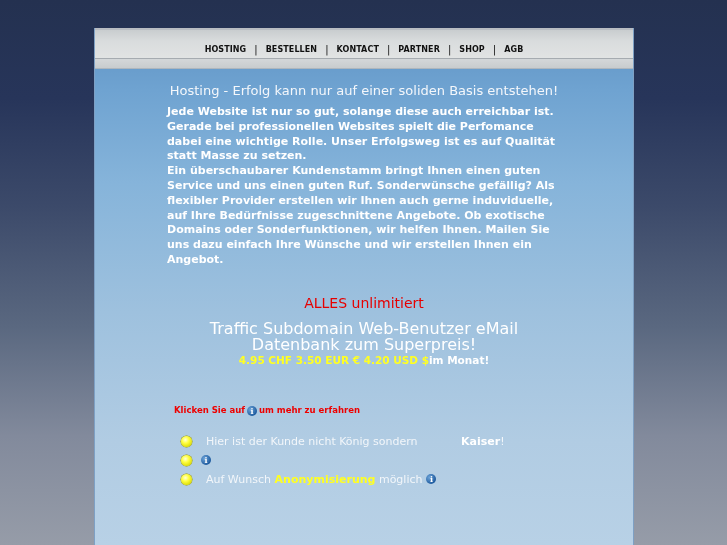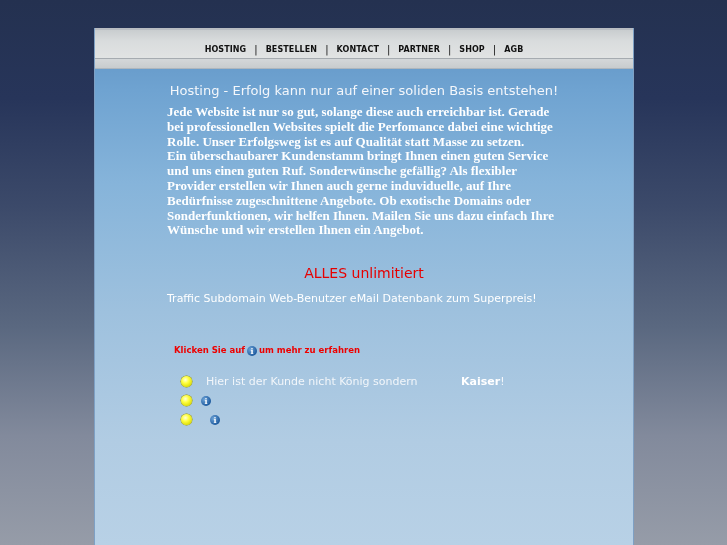--- a/index.html
+++ b/index.html
@@ -27,27 +27,27 @@
       height: 9px; border-top: 1px solid #a6abb0;
       background: linear-gradient(to bottom, #d4d7d9, #c8ccce);
       border-bottom: 1px solid #aeb6bd;
     }
     .content { position: relative; padding: 0 0 0 72px; width: 394px; }
     h1 {
       margin: 0; padding-top: 13px; text-align: center; color: #f4f7fb;
       font-size: 13px; font-weight: normal; line-height: 17px; width: 394px;
     }
     .intro {
-      margin: 6px 0 0 0; color: #ffffff; font-weight: bold; font-size: 13px; line-height: 14.8px; width: 394px; font-family: Liberation Serif, serif;
+      margin: 6px 0 0 0; color: #ffffff; font-weight: bold; font-size: 11px; line-height: 14.8px; width: 394px;
     }
     .unlimited {
       margin-top: 27px; text-align: center; color: #e60000; font-size: 14px; line-height: 16px; width: 394px;
     }
     .features {
-      margin-top: 10px; color: #ffffff; font-size: 11px; line-height: 16px; width: 394px;
+      margin-top: 10px; text-align: center; color: #ffffff; font-size: 16px; line-height: 16px; width: 394px;
     }
     .prices {
       text-align: center; font-weight: bold; font-size: 10.5px; line-height: 14px; width: 394px; color: #ffffff;
     }
     .prices .yellow { color: #ffff22; }
     .hint {
       margin-top: 37px; margin-left: 7px; color: #ee0000; font-weight: bold; font-size: 8.5px; line-height: 12px;
       display: flex; align-items: flex-end;
     }
     .info {
@@ -89,35 +89,41 @@
 
   <div class="content">
     <h1>Hosting - Erfolg kann nur auf einer soliden Basis entstehen!</h1>
     <div class="intro">
       <span>Jede Website ist nur so gut, solange diese auch erreichbar ist. Gerade bei professionellen Websites spielt die Perfomance dabei eine wichtige Rolle. Unser Erfolgsweg ist es auf Qualität statt Masse zu setzen.</span><br>
       <span>Ein überschaubarer Kundenstamm bringt Ihnen einen guten Service und uns einen guten Ruf. Sonderwünsche gefällig? Als flexibler Provider erstellen wir Ihnen auch gerne induviduelle, auf Ihre Bedürfnisse zugeschnittene Angebote. Ob exotische Domains oder Sonderfunktionen, wir helfen Ihnen. Mailen Sie uns dazu einfach Ihre Wünsche und wir erstellen Ihnen ein Angebot.</span>
     </div>
 
     <div class="unlimited">ALLES unlimitiert</div>
     <div class="features">Traffic Subdomain Web-Benutzer eMail Datenbank zum Superpreis!</div>
+    <div class="prices">
+      <span class="yellow">4.95 CHF</span>
+      <span class="yellow">3.50 EUR €</span>
+      <span class="yellow">4.20 USD $</span><span>im Monat!</span>
+    </div>
 
     <div class="hint">
       <span>Klicken Sie auf</span>
       <span class="info">i</span>
       <span>um mehr zu erfahren</span>
     </div>
 
     <ul class="bullets">
       <li>
         <span class="dot"></span>
         <span><span>Hier ist der Kunde nicht König sondern </span><span class="wb">Kaiser</span><span>!</span></span>
       </li>
       <li style="margin-left:-3px;">
         <span class="dot" style="margin-right:9px;margin-left:3px;"></span>
           <span class="info" style="margin-left:0;">i</span>
       </li>
       <li>
         <span class="dot"></span>
+        <span><span>Auf Wunsch </span><span class="yb">Anonymisierung</span><span> möglich</span></span>
         <span class="info" style="margin-left:4px;">i</span>
       </li>
     </ul>
   </div>
 </div>
 
 </body></html>

